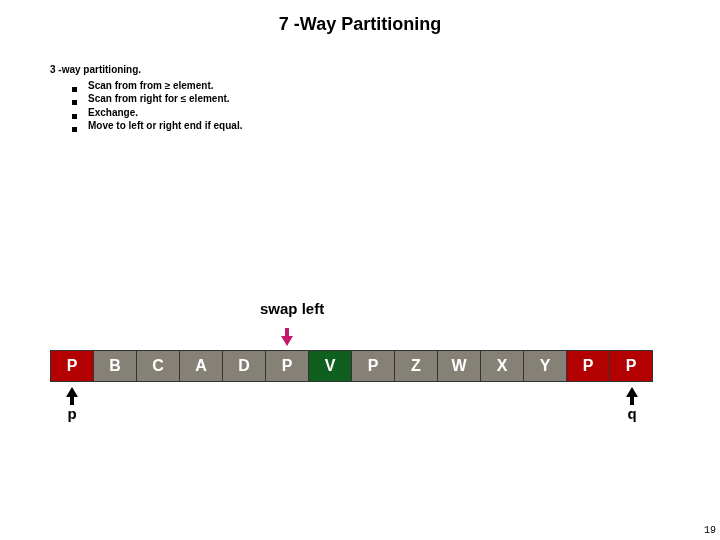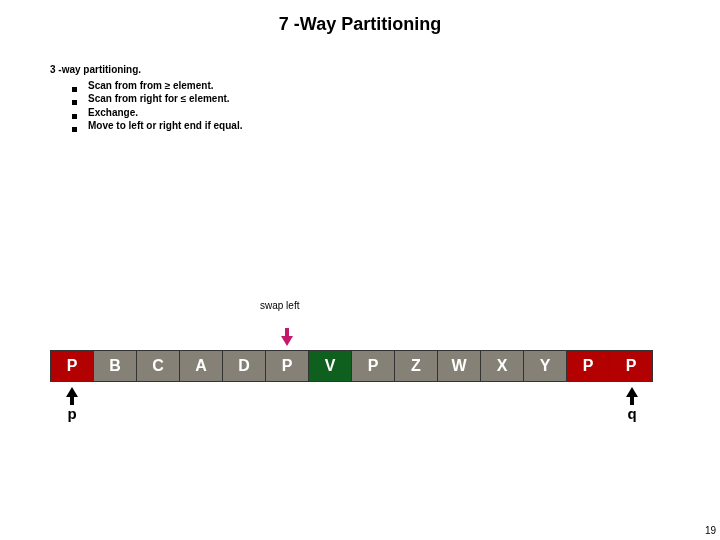--- a/index.html
+++ b/index.html
@@ -48,22 +48,22 @@
   }
   .diagram {
     position: absolute;
     left: 50px;
     top: 350px;
     width: 620px;
   }
   .swap-label {
     position: absolute;
     top: -50px;
-    font-weight: normal;
-    font-size: 10px;
+    font-weight: bold;
+    font-size: 15px;
     white-space: nowrap;
   }
   .down-arrow {
     position: absolute;
     top: -22px;
     width: 10px;
     height: 18px;
   }
   .down-arrow .stem {
     position: absolute;
@@ -128,21 +128,21 @@
   .ptr .lbl {
     font-weight: bold;
     font-size: 15px;
     margin-top: 0;
   }
   .pagenum {
     position: absolute;
     right: 4px;
     bottom: 4px;
     font-size: 10px;
-    font-family: Liberation Sans, sans-serif;
+    font-family: Liberation Mono, monospace;
   }
 </style>
 </head>
 <body>
 
 <div class="title">7 -Way Partitioning</div>
 
 <div class="content">
   <div class="heading">3 -way partitioning.</div>
   <ul class="bullets">

